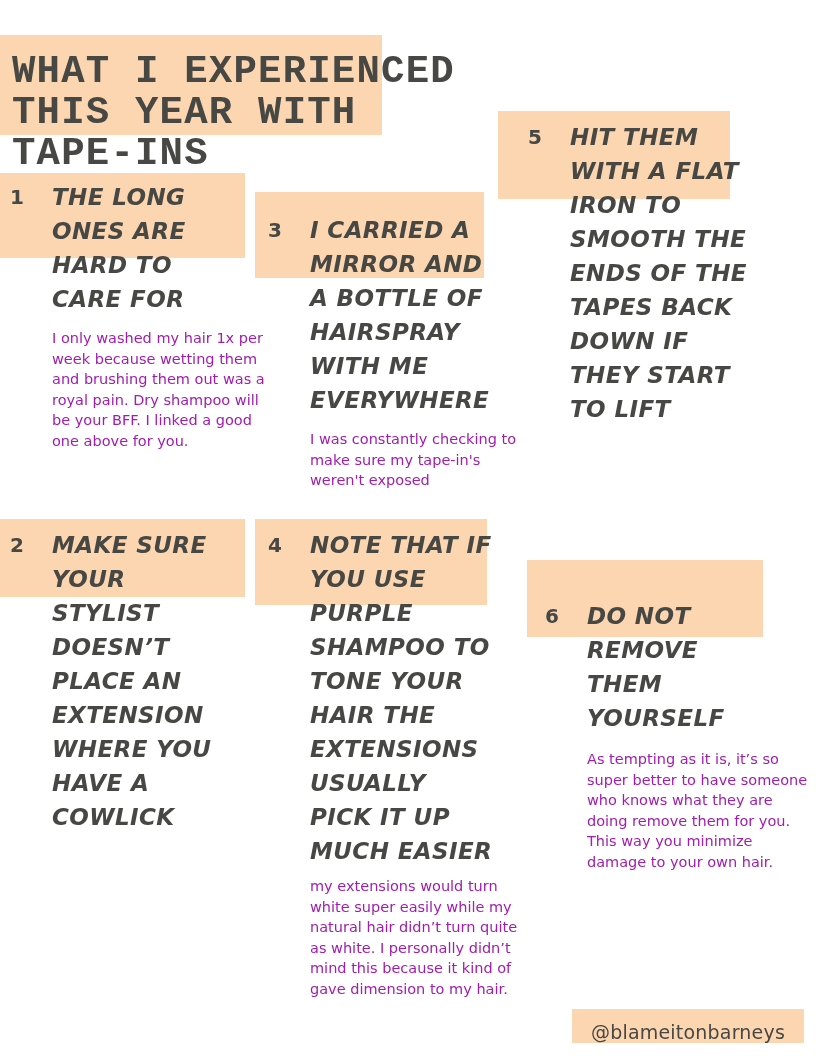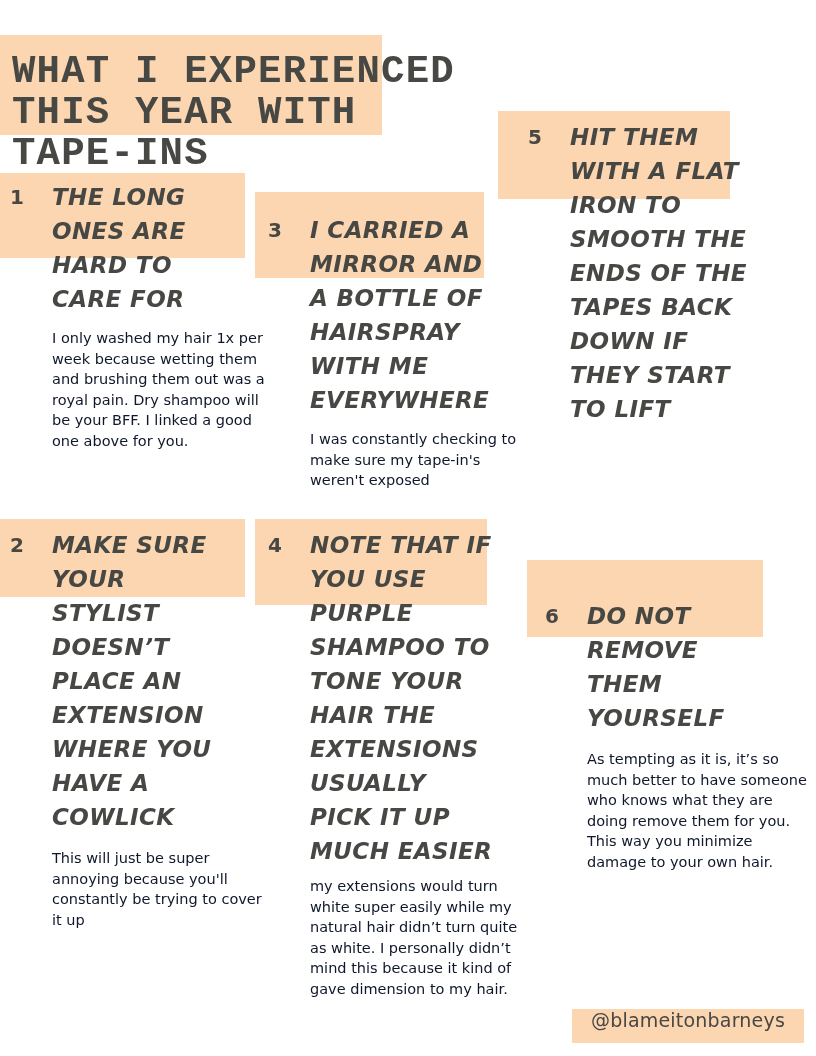--- a/index.html
+++ b/index.html
@@ -74,21 +74,21 @@
     font-weight: 700;
     font-size: 23px;
     line-height: 34px;
     letter-spacing: 0.4px;
     text-transform: uppercase;
     white-space: pre-line;
     font-style: italic;
   }
   .body {
     display: block;
-    color: #0f172a;
+    color: #a21caf;
     font-family: "DejaVu Sans", sans-serif;
     font-weight: 400;
     font-size: 14.5px;
     line-height: 20.5px;
     white-space: pre-line;
   }
 
   
   #item-1 { left: 10px;  top: 180px; width: 260px; }
   #item-1 .htext { padding-left: 42px; }
@@ -117,21 +117,21 @@
   
   .handle-wrap {
     position: absolute;
     left: 572px;
     top: 1009px;
     width: 232px;
     height: 34px;
     background: #fbd6b0;
     z-index: 2;
     display: flex;
-    align-items: flex-start;
+    align-items: flex-end;
     justify-content: center;
   }
   .handle-text {
     color: #474744;
     font-family: "DejaVu Sans", sans-serif;
     font-weight: 400;
     font-size: 19px;
     letter-spacing: 0.2px;
   }
 </style>
@@ -175,21 +175,20 @@
       <span class="htext">MAKE SURE
 YOUR
 STYLIST
 DOESN’T
 PLACE AN
 EXTENSION
 WHERE YOU
 HAVE A
 COWLICK</span>
     </div>
-    <p class="body">This will just be super annoying because you'll constantly be trying to cover it up</p>
   </div>
 
   <div class="item" id="item-3">
     <div class="item-head">
       <span class="num">3</span>
       <span class="htext">I CARRIED A
 MIRROR AND
 A BOTTLE OF
 HAIRSPRAY
 WITH ME
@@ -231,20 +230,20 @@
   </div>
 
   <div class="item" id="item-6">
     <div class="item-head">
       <span class="num">6</span>
       <span class="htext">DO NOT
 REMOVE
 THEM
 YOURSELF</span>
     </div>
-    <p class="body">As tempting as it is, it’s so much better to have someone who knows what they are doing remove them for you. This way you minimize damage to your own hair.</p>
+    <p class="body">As tempting as it is, it’s so super better to have someone who knows what they are doing remove them for you. This way you minimize damage to your own hair.</p>
   </div>
 
   <div class="handle-wrap">
     <span class="handle-text">@blameitonbarneys</span>
   </div>
 
 </div>
 
 </body></html>

